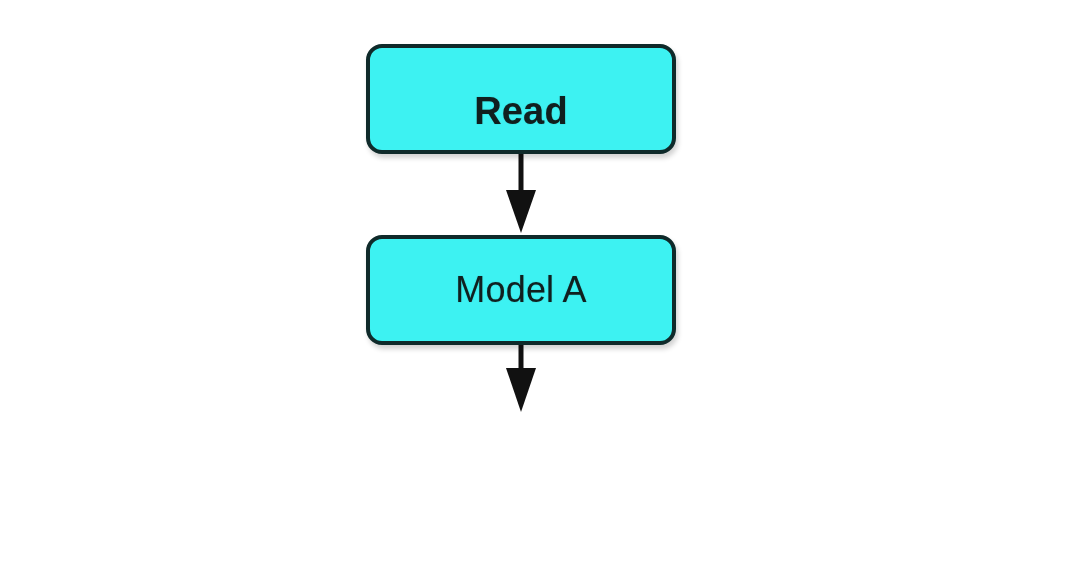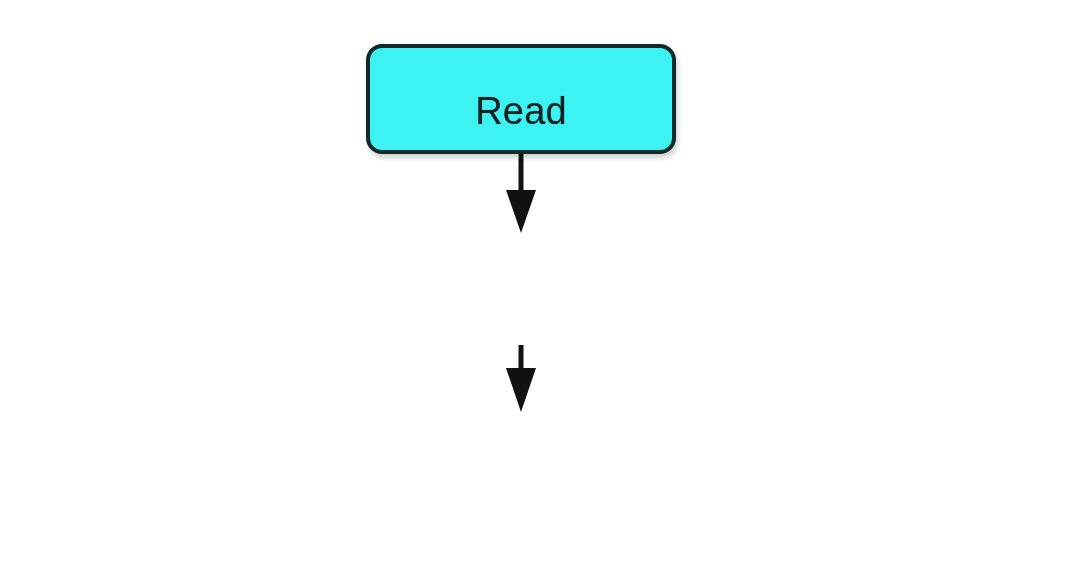--- a/index.html
+++ b/index.html
@@ -44,21 +44,21 @@
 
   
   #node-read {
     left: 366px;
     top: 44px;
     width: 310px;
     height: 110px;
   }
   #node-read .node-label {
     font-size: 38px;
-    font-weight: 400;
+    font-weight: 700;
     margin-top: 24px;
   }
 
   #node-model-a {
     left: 366px;
     top: 235px;
     width: 310px;
     height: 110px;
   }
   #node-model-a .node-label {
@@ -108,15 +108,18 @@
     <g>
       <line class="connector-line" x1="521" y1="345" x2="521" y2="373"></line>
       <polygon class="connector-head" points="506,368 536,368 521,412"></polygon>
     </g>
   </svg>
 
   <div class="node" id="node-read">
     <span class="node-label">Read</span>
   </div>
 
+  <div class="node" id="node-model-a">
+    <span class="node-label">Model A</span>
+  </div>
 
 
 </div>
 
 </body></html>

